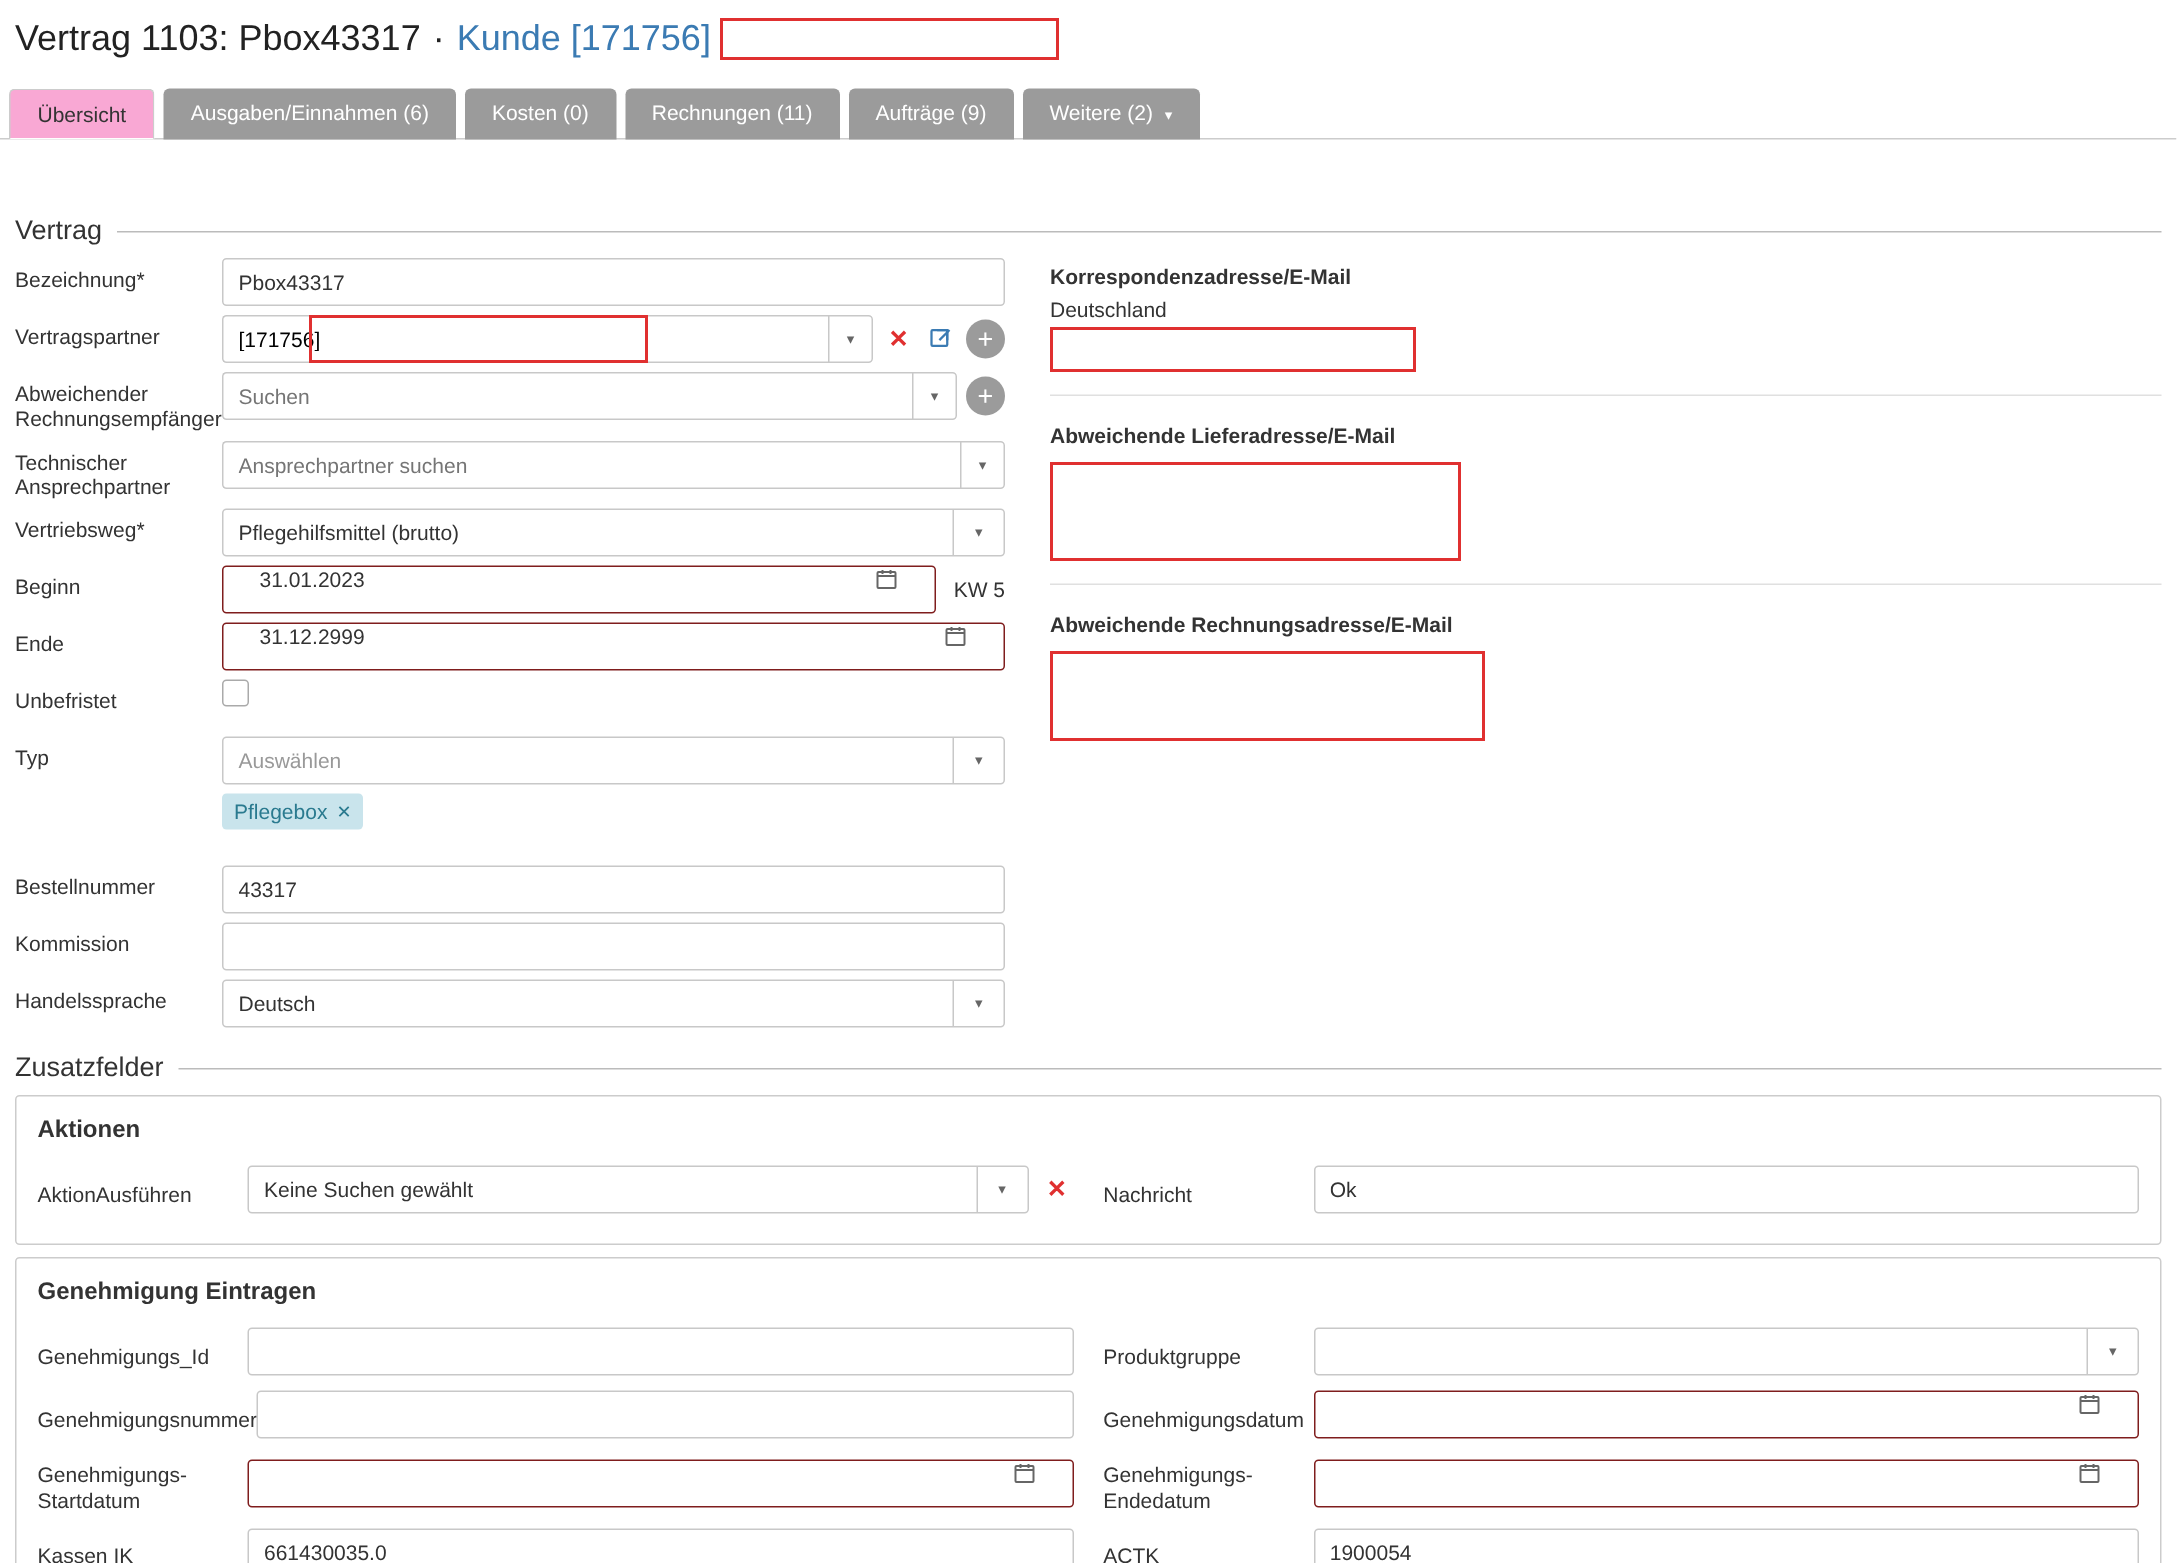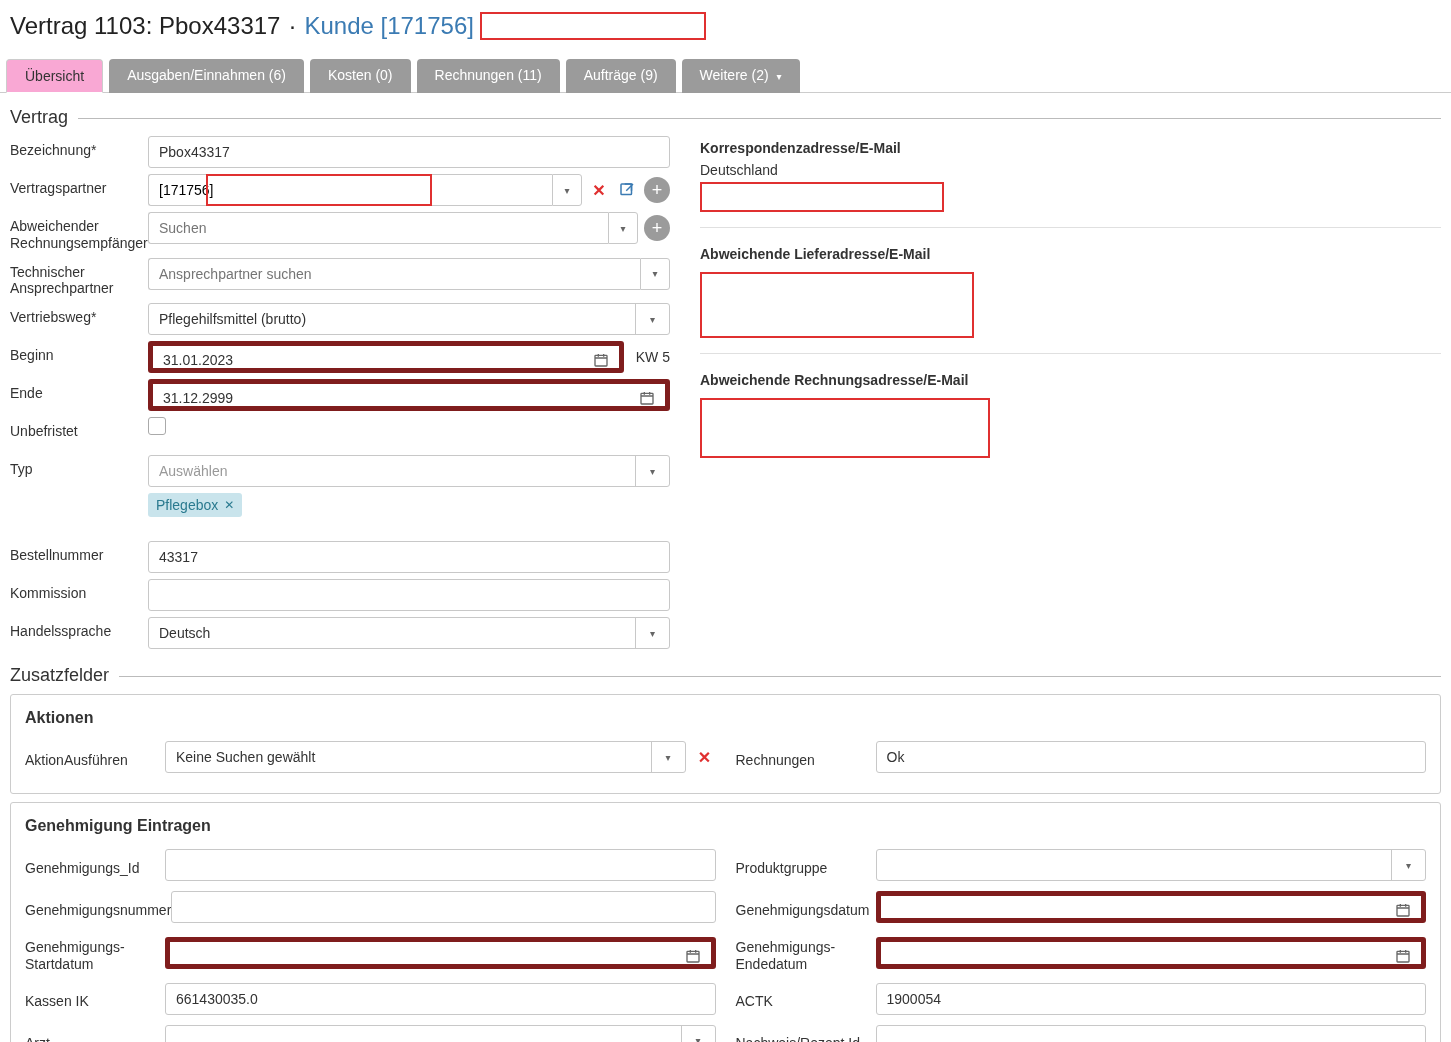--- a/index.html
+++ b/index.html
@@ -12,21 +12,21 @@
 .redact-box { border: 2px solid #e03030; background: #fff; display: inline-block; }
 .header-redact { width: 226px; height: 28px; margin-left: 2px; }
 
 .tabs { display: flex; gap: 6px; border-bottom: 1px solid #ccc; padding: 0 6px; }
 .tab { padding: 8px 18px; font-size: 14px; border-radius: 4px 4px 0 0; cursor: pointer; position: relative; top: 1px; }
 .tab.active { background: #f9a8d4; border: 1px solid #ccc; border-bottom: 1px solid #fff; color: #333; font-weight: 500; }
 .tab.inactive { background: #9b9b9b; color: #fff; border: none; }
 .tab .chev { margin-left: 4px; font-size: 10px; }
 
 .content { padding: 14px 10px 0; }
-.section-title { font-size: 18px; font-weight: 400; margin-bottom: 8px; position: relative; }
+.section-title { font-size: 18px; font-weight: 400; margin-bottom: 8px; position: relative; margin-top: 36px; }
 .section-title::after { content: ""; position: absolute; left: 0; right: 0; top: 50%; border-top: 1px solid #bbb; z-index: 0; }
 .section-title span { background: #fff; padding-right: 10px; position: relative; z-index: 1; }
 
 .two-col { display: flex; gap: 30px; }
 .left-col { flex: 0 0 660px; }
 .right-col { flex: 1; padding-top: 2px; }
 
 .form-row { display: flex; align-items: flex-start; margin-bottom: 6px; min-height: 32px; }
 .form-label { flex: 0 0 138px; font-size: 14px; color: #333; padding-top: 6px; line-height: 1.2; }
 .form-field { flex: 1; display: flex; align-items: center; gap: 6px; }
@@ -41,21 +41,21 @@
 .combo-wrap { display: flex; flex: 1; position: relative; }
 .combo-input { flex: 1; height: 32px; border: 1px solid #c8c8c8; border-right: none; border-radius: 3px 0 0 3px; padding: 0 10px; font-size: 14px; }
 .combo-btn { width: 30px; height: 32px; border: 1px solid #c8c8c8; border-radius: 0 3px 3px 0; background: #fff; display: flex; align-items: center; justify-content: center; cursor: pointer; font-size: 10px; color: #666; }
 
 .partner-redact { position: absolute; left: 58px; top: 0; width: 226px; height: 32px; border: 2px solid #e03030; pointer-events: none; }
 
 .icon-btn { width: 22px; height: 22px; display: flex; align-items: center; justify-content: center; cursor: pointer; font-size: 16px; }
 .icon-x { color: #e03030; font-weight: bold; }
 .icon-open { color: #3b7bb3; }
 .icon-plus { background: #9b9b9b; color: #fff; border-radius: 50%; width: 26px; height: 26px; font-size: 18px; font-weight: 300; }
-.date-input { flex: 1; height: 32px; border: 5px solid #7f1d1d; border-radius: 3px; padding: 0 10px; font-size: 14px; display: flex; align-items: flex-end; justify-content: space-between; }
+.date-input { flex: 1; height: 32px; border: 1px solid #7f1d1d; border-radius: 3px; padding: 0 24px; font-size: 14px; display: flex; align-items: flex-start; justify-content: space-between; }
 .cal-icon { color: #666; font-size: 14px; }
 .kw-label { margin-left: 6px; font-size: 14px; color: #333; white-space: nowrap; }
 
 .checkbox { width: 18px; height: 18px; border: 1px solid #aaa; border-radius: 3px; background: #fff; cursor: pointer; }
 
 .tag { display: inline-flex; align-items: center; background: #c9e4ec; color: #2a7a8f; padding: 4px 8px; border-radius: 3px; font-size: 14px; gap: 6px; }
 .tag .tag-x { cursor: pointer; font-size: 12px; color: #2a7a8f; }
 
 .right-label { font-weight: 700; font-size: 14px; margin-bottom: 6px; margin-top: 2px; }
 .right-text { font-size: 14px; margin-bottom: 4px; color: #333; }
@@ -275,21 +275,21 @@
         <div class="panel-label">AktionAusführen</div>
         <div class="panel-field" style="display:flex;align-items:center;gap:8px;">
           <div class="select-box" style="flex:1">
             <span class="select-text">Keine Suchen gewählt</span>
             <span class="caret">▾</span>
           </div>
           <div class="icon-btn icon-x">✕</div>
         </div>
       </div>
       <div class="panel-col">
-        <div class="panel-label">Rechnungen</div>
+        <div class="panel-label">Nachricht</div>
         <div class="panel-field">
           <input class="txt" type="text" value="Ok" style="">
         </div>
       </div>
     </div>
   </div>
 
   <div class="panel">
     <div class="panel-title">Genehmigung Eintragen</div>
 

